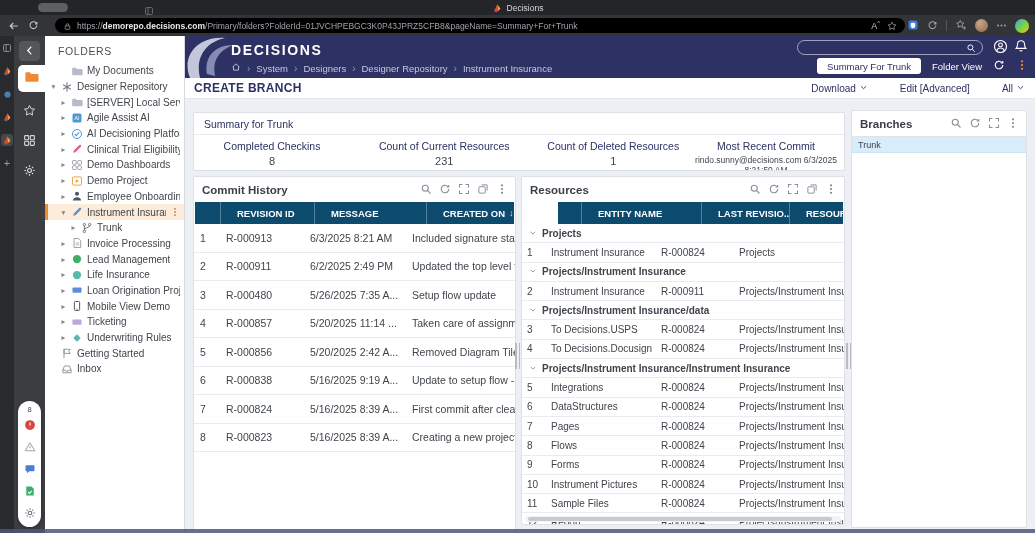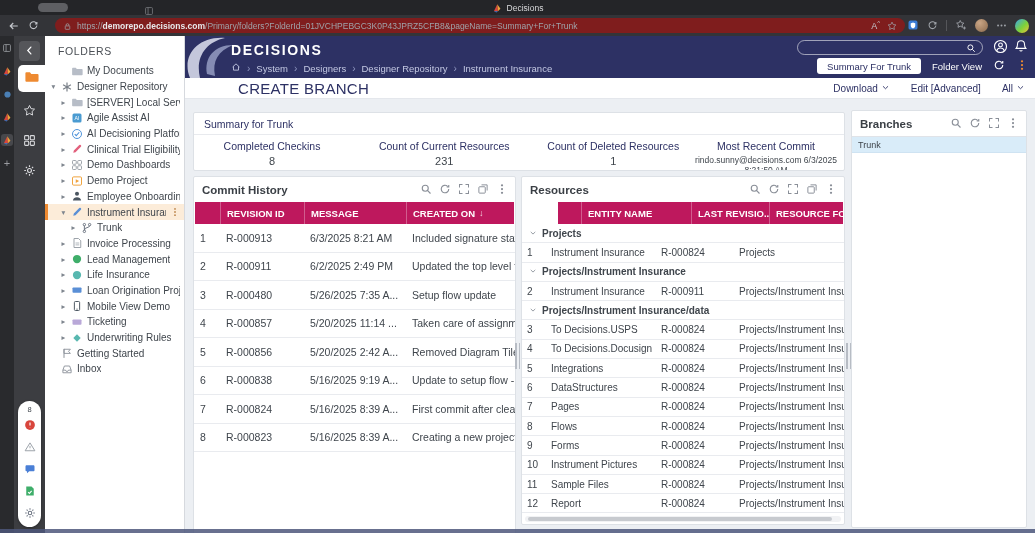--- a/index.html
+++ b/index.html
@@ -7,21 +7,21 @@
   body { font-family:"Liberation Sans","DejaVu Sans",sans-serif; background:#eceff3; position:relative; }
 
   
   #titlebar { position:absolute; left:0; top:0; right:0; height:15px; background:#242528; display:flex; align-items:center; }
   #tl-pill { position:absolute; left:38px; top:3px; width:30px; height:9px; border-radius:5px; background:#5e5f63; }
   #tl-ws { position:absolute; left:144px; top:2px; opacity:.7; }
   #tab-center { position:absolute; left:0; right:0; top:0; height:15px; display:flex; align-items:center; justify-content:center; gap:5px; }
   #tab-center .tab-title { color:#d8d9db; font-size:8.5px; }
   #navbar { position:absolute; left:0; top:15px; right:0; height:21px; background:#333438; display:flex; align-items:center; }
   .nav-ic { margin-left:8px; display:flex; align-items:center; }
-  #urlbar { position:absolute; left:55px; top:3px; width:850px; height:15px; background:#7f1d1d; border-radius:8px; display:flex; align-items:center; padding:0 8px; gap:5px; overflow:hidden; }
+  #urlbar { position:absolute; left:55px; top:3px; width:850px; height:15px; background:#000000; border-radius:8px; display:flex; align-items:center; padding:0 8px; gap:5px; overflow:hidden; }
   #urlbar .url-text { font-size:8.5px; color:#9fa3a9; white-space:nowrap; overflow:hidden; flex:1; }
   #urlbar .url-text b { color:#e8e9eb; font-weight:bold; }
   #url-right { display:flex; align-items:center; gap:7px; margin-left:auto; }
   #url-right .a-ic { color:#c3c6cb; font-size:9px; }
   #nav-right { position:absolute; right:6px; top:2px; height:17px; display:flex; align-items:center; gap:8px; }
   .nav-divider { width:1px; height:11px; background:#55565a; }
   .avatar { width:13px; height:13px; border-radius:50%; background:radial-gradient(circle at 35% 30%, #caa585, #8a6a4d); }
   .profile-circle { width:14px; height:14px; border-radius:50%; background:linear-gradient(135deg,#3aa3f0,#7bd33a 55%,#f0c13a); }
 
   
@@ -58,22 +58,22 @@
   #hdr-search input { flex:1; background:transparent; border:none; outline:none; color:#fff; font-size:9px; min-width:0; }
   #hdr-person { position:absolute; right:27px; top:3px; }
   #hdr-bell { position:absolute; right:7px; top:3px; }
   #breadcrumb { position:absolute; left:46px; bottom:4px; display:flex; align-items:center; gap:6px; font-size:9.5px; color:#c3c8e2; }
   #breadcrumb .sep { color:#8e95bf; font-size:10px; }
   #hdr-right2 { position:absolute; right:7px; bottom:3px; display:flex; align-items:center; gap:11px; }
   .btn-white { background:#fff; color:#2d3164; font-size:9.5px; padding:2.5px 10px; border-radius:3px; }
   .hdr-link { color:#fff; font-size:9.5px; }
 
   #actionbar { position:absolute; left:0; right:0; top:42px; height:21px; background:#fff; border-bottom:1px solid #e4e7ec; display:flex; align-items:center; padding:0 10px 0 9px; }
-  #create-branch { font-size:15px; font-weight:normal; color:#2d3164; letter-spacing:.3px;margin-left:44px; }
-  #actionbar .right { margin-left:auto; display:flex; align-items:center; gap:21px; }
+  #create-branch { font-size:12px; font-weight:bold; color:#2d3164; letter-spacing:.3px; }
+  #actionbar .right { margin-left:auto; display:flex; align-items:center; gap:32px; }
   .ab-item { font-size:10px; color:#2d3164; display:flex; align-items:center; gap:3px; }
 
   #content { position:absolute; left:0; right:0; top:63px; bottom:0; background:#eceff3; }
   .panel { position:absolute; background:#fff; border:1px solid #dde1e6; border-radius:2px; overflow:hidden; }
   .panel-titlebar { display:flex; align-items:center; padding:4px 7px 3px 8px; }
   .panel-title { font-size:11.5px; font-weight:bold; color:#3a3f45; }
   .panel-icons { margin-left:auto; display:flex; align-items:center; gap:7px; }
 
   #summary-panel { left:8px; top:13px; width:652px; height:59px; }
   #summary-title { font-size:10.5px; color:#2d3164; padding:5px 10px 4px; border-bottom:1px solid #e8eaee; }
@@ -81,21 +81,21 @@
   .stat { text-align:center; }
   .stat .lbl { font-size:10.5px; color:#2d3164; margin-bottom:3px; }
   .stat .val { font-size:11px; color:#3f454c; }
   .stat:nth-child(1){width:24%;} .stat:nth-child(2){width:29%;} .stat:nth-child(3){width:23%;} .stat:nth-child(4){width:24%;}
   .stat:nth-child(4) .val { font-size:8.5px; }
 
   #commit-panel { left:8px; top:77px; width:323px; height:392px; }
   #resources-panel { left:336px; top:77px; width:324px; bottom:8px; }
   #branches-panel { left:666px; top:11px; width:176px; bottom:5px; }
 
-  .grid-header { display:grid; height:22px; background:#be185d; align-items:center; color:#fff; font-size:9.5px; font-weight:bold; margin:0 1px; }
+  .grid-header { display:grid; height:22px; background:#0c4a6e; align-items:center; color:#fff; font-size:9.5px; font-weight:bold; margin:0 1px;gap:10px; }
   .grid-header .hc { padding:0 6px; border-right:1px solid rgba(255,255,255,.3); height:100%; display:flex; align-items:center; gap:4px; overflow:hidden; white-space:nowrap; }
   .grid-header .hc:last-child { border-right:none; }
   .sort-arrow { font-size:9px; opacity:.85; }
 
   #commit-rows .trow { display:grid; grid-template-columns:26px 84px 102px 1fr; height:28.5px; align-items:center; border-bottom:1px solid #e9ebef; font-size:10.5px; color:#3f454c; }
   #commit-rows .trow > div { padding:0 6px; white-space:nowrap; overflow:hidden; }
   .cgrid { grid-template-columns:26px 84px 102px 1fr; }
   .rgrid { grid-template-columns:24px 110px 78px 1fr;margin-left:36px; }
   #res-rows .trow { display:grid; grid-template-columns:24px 110px 78px 1fr; height:19.3px; align-items:center; border-bottom:1px solid #e9ebef; font-size:10px; color:#3f454c; }
   #res-rows .trow > div { padding:0 5px; white-space:nowrap; overflow:hidden; }
@@ -775,20 +775,26 @@
             <div>To Decisions.USPS</div>
             <div>R-000824</div>
             <div>Projects/Instrument Insurance/data</div>
           </div>
           <div class="trow">
             <div>4</div>
             <div>To Decisions.Docusign</div>
             <div>R-000824</div>
             <div>Projects/Instrument Insurance/data</div>
           </div>
+          <div class="group">
+            <span><svg width="8" height="8" viewBox="0 0 16 16" xmlns="http://www.w3.org/2000/svg">
+                <path d="M3.5 5.8 8 10.2l4.5-4.4" stroke="#7e858e" stroke-width="1.6" fill="none"></path>
+              </svg></span>
+            <span>Projects/Instrument Insurance/Instrument Insurance</span>
+          </div>
           <div class="trow">
             <div>5</div>
             <div>Integrations</div>
             <div>R-000824</div>
             <div>Projects/Instrument Insurance/Instru...</div>
           </div>
           <div class="trow">
             <div>6</div>
             <div>DataStructures</div>
             <div>R-000824</div>

